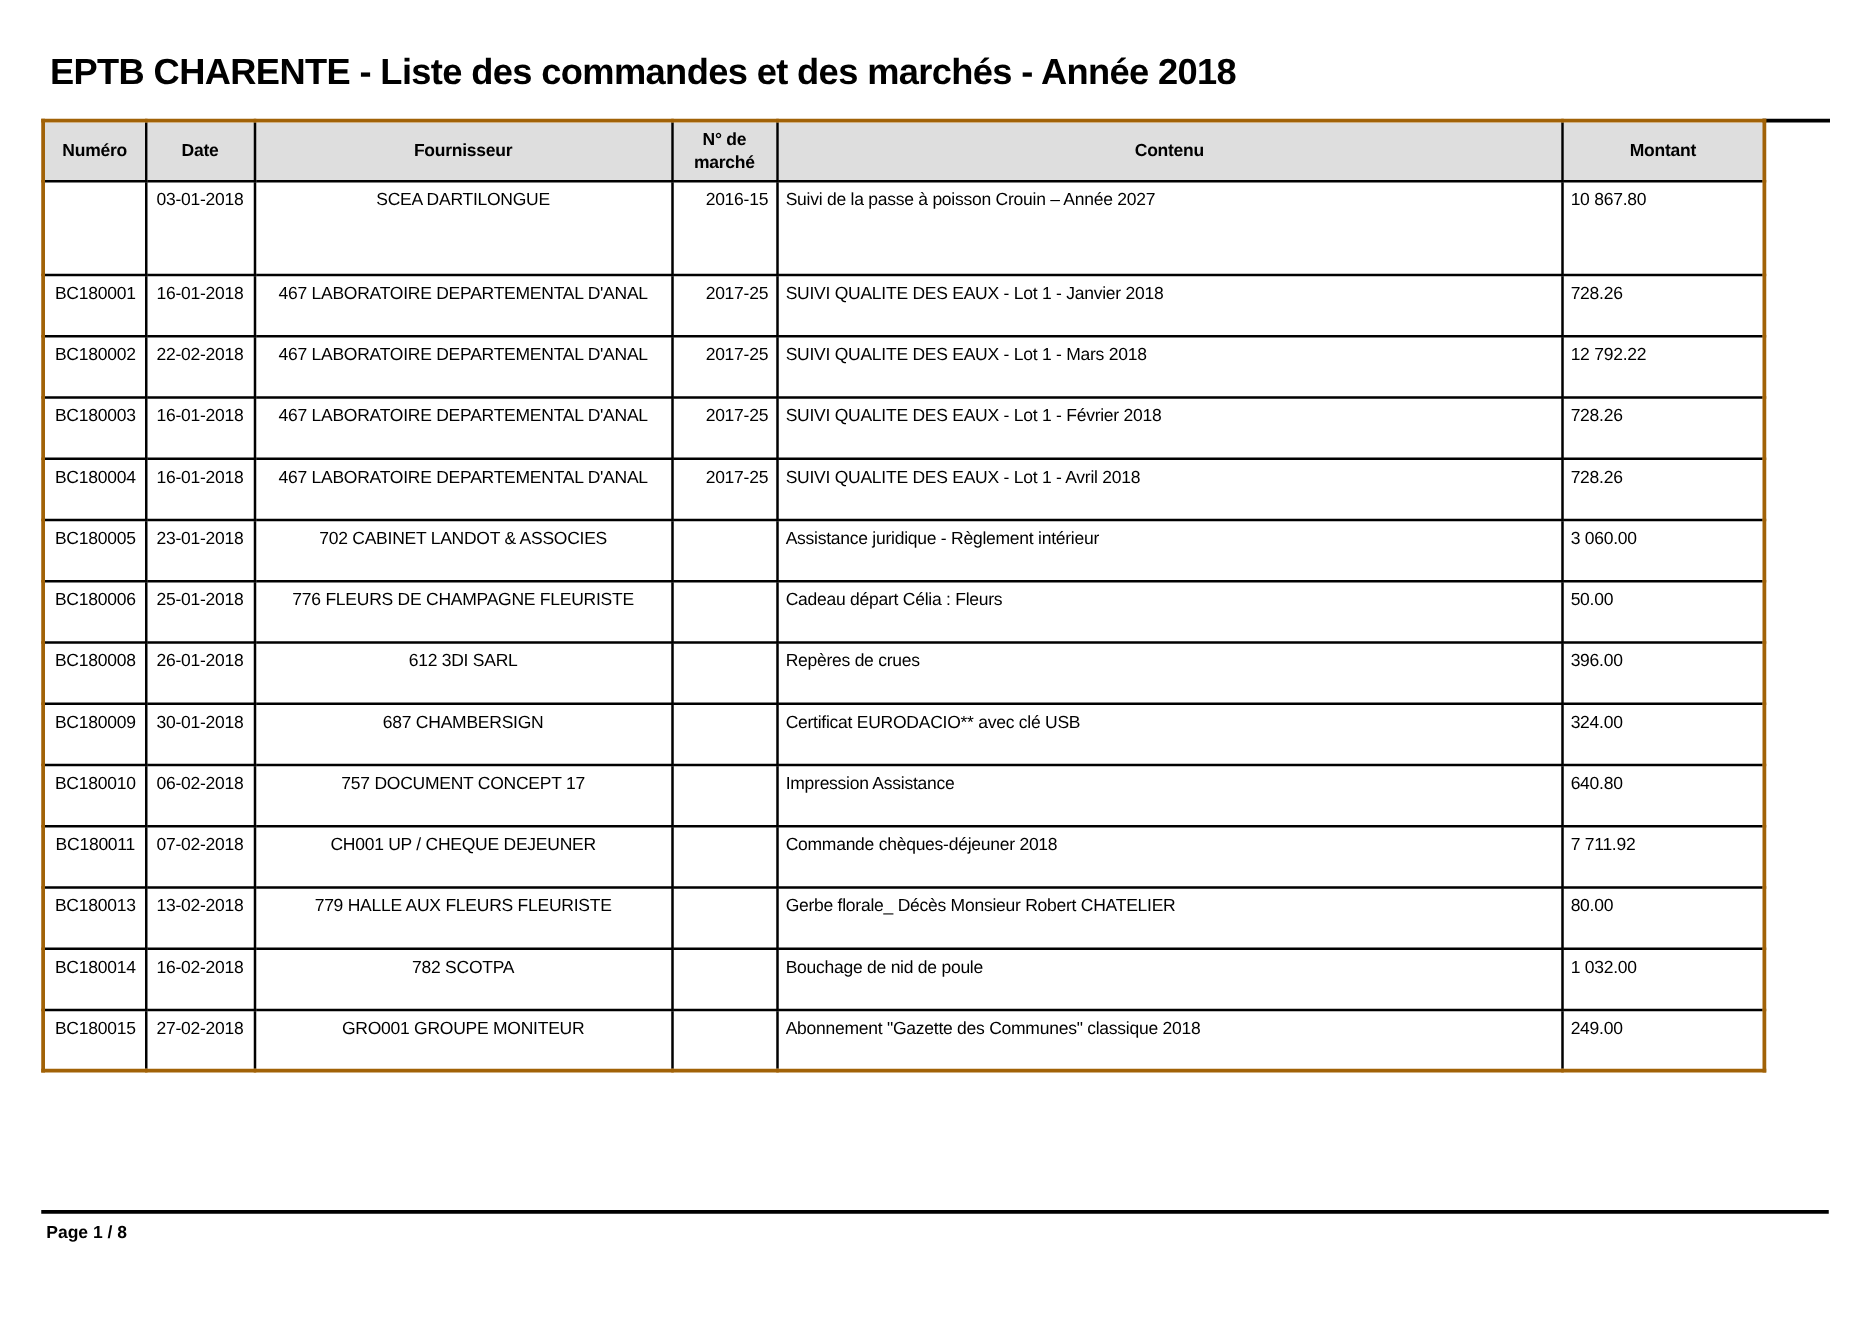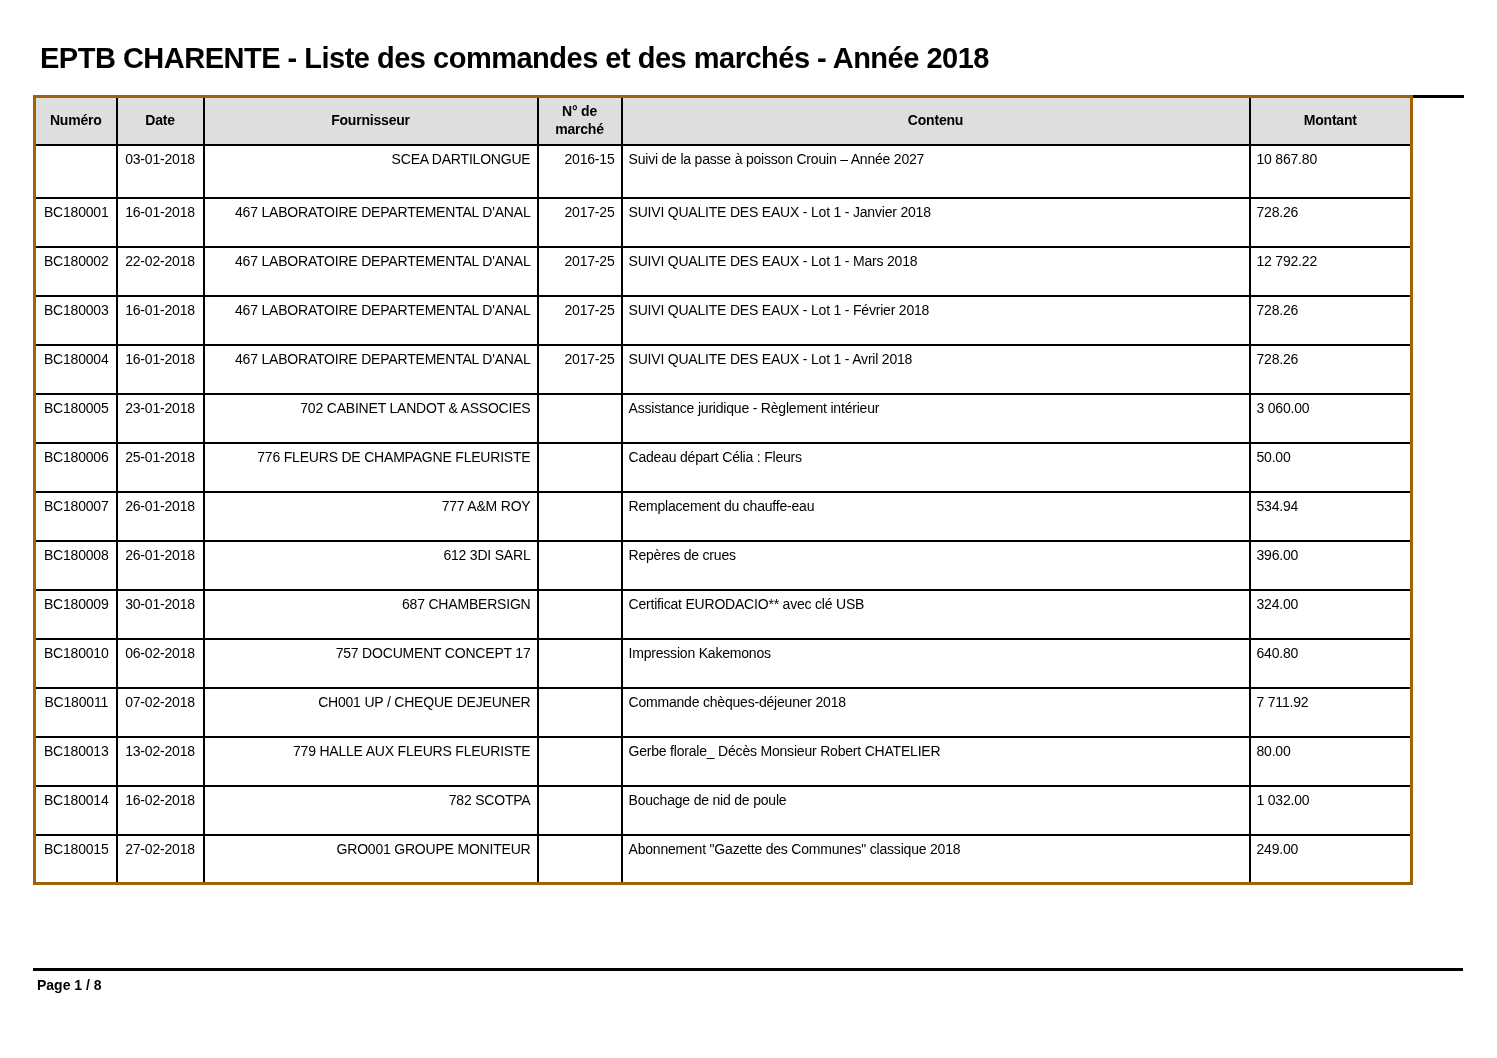--- a/index.html
+++ b/index.html
@@ -44,24 +44,24 @@
     height: 48px;
     padding: 2px 4px;
     line-height: 1.25;
   }
   td {
     vertical-align: top;
     padding: 5px 6px;
     height: 49px;
     line-height: 1.2;
   }
-  tr.tall td { height: 53px; }
+  tr.tall td { height: 75px; }
   td.c-num   { text-align: center;  padding-left: 4px; padding-right: 3px; }
   td.c-date  { text-align: center; padding-left: 2px; padding-right: 2px; }
-  td.c-four  { text-align: right; border-radius: 31px; }
+  td.c-four  { text-align: center; border-radius: 31px; }
   td.c-marche{ text-align: right; }
   td.c-cont  { text-align: left; }
   td.c-mont  { }
   .rule {
     position: absolute;
     background: #000;
     height: 3px;
   }
   .rule-top-right { left: 1410px; top: 95px;  width: 54px; }
   .rule-footer    { left: 33px;   top: 968px; width: 1430px; }
@@ -150,49 +150,41 @@
   </tr>
         <tr>
     <td class="c-num">BC180006</td>
     <td class="c-date">25-01-2018</td>
     <td class="c-four">776 FLEURS DE CHAMPAGNE FLEURISTE</td>
     <td class="c-marche"></td>
     <td class="c-cont">Cadeau départ Célia : Fleurs</td>
     <td class="c-mont">50.00</td>
   </tr>
         <tr>
-    <td class="c-num">BC180007</td>
-    <td class="c-date">26-01-2018</td>
-    <td class="c-four">777 A&amp;M ROY</td>
-    <td class="c-marche"></td>
-    <td class="c-cont">Remplacement du chauffe-eau</td>
-    <td class="c-mont">534.94</td>
-  </tr>
-        <tr>
     <td class="c-num">BC180008</td>
     <td class="c-date">26-01-2018</td>
     <td class="c-four">612 3DI SARL</td>
     <td class="c-marche"></td>
     <td class="c-cont">Repères de crues</td>
     <td class="c-mont">396.00</td>
   </tr>
         <tr>
     <td class="c-num">BC180009</td>
     <td class="c-date">30-01-2018</td>
     <td class="c-four">687 CHAMBERSIGN</td>
     <td class="c-marche"></td>
     <td class="c-cont">Certificat EURODACIO** avec clé USB</td>
     <td class="c-mont">324.00</td>
   </tr>
         <tr>
     <td class="c-num">BC180010</td>
     <td class="c-date">06-02-2018</td>
     <td class="c-four">757 DOCUMENT CONCEPT 17</td>
     <td class="c-marche"></td>
-    <td class="c-cont">Impression Kakemonos</td>
+    <td class="c-cont">Impression Assistance</td>
     <td class="c-mont">640.80</td>
   </tr>
         <tr>
     <td class="c-num">BC180011</td>
     <td class="c-date">07-02-2018</td>
     <td class="c-four">CH001 UP / CHEQUE DEJEUNER</td>
     <td class="c-marche"></td>
     <td class="c-cont">Commande chèques-déjeuner 2018</td>
     <td class="c-mont">7 711.92</td>
   </tr>

